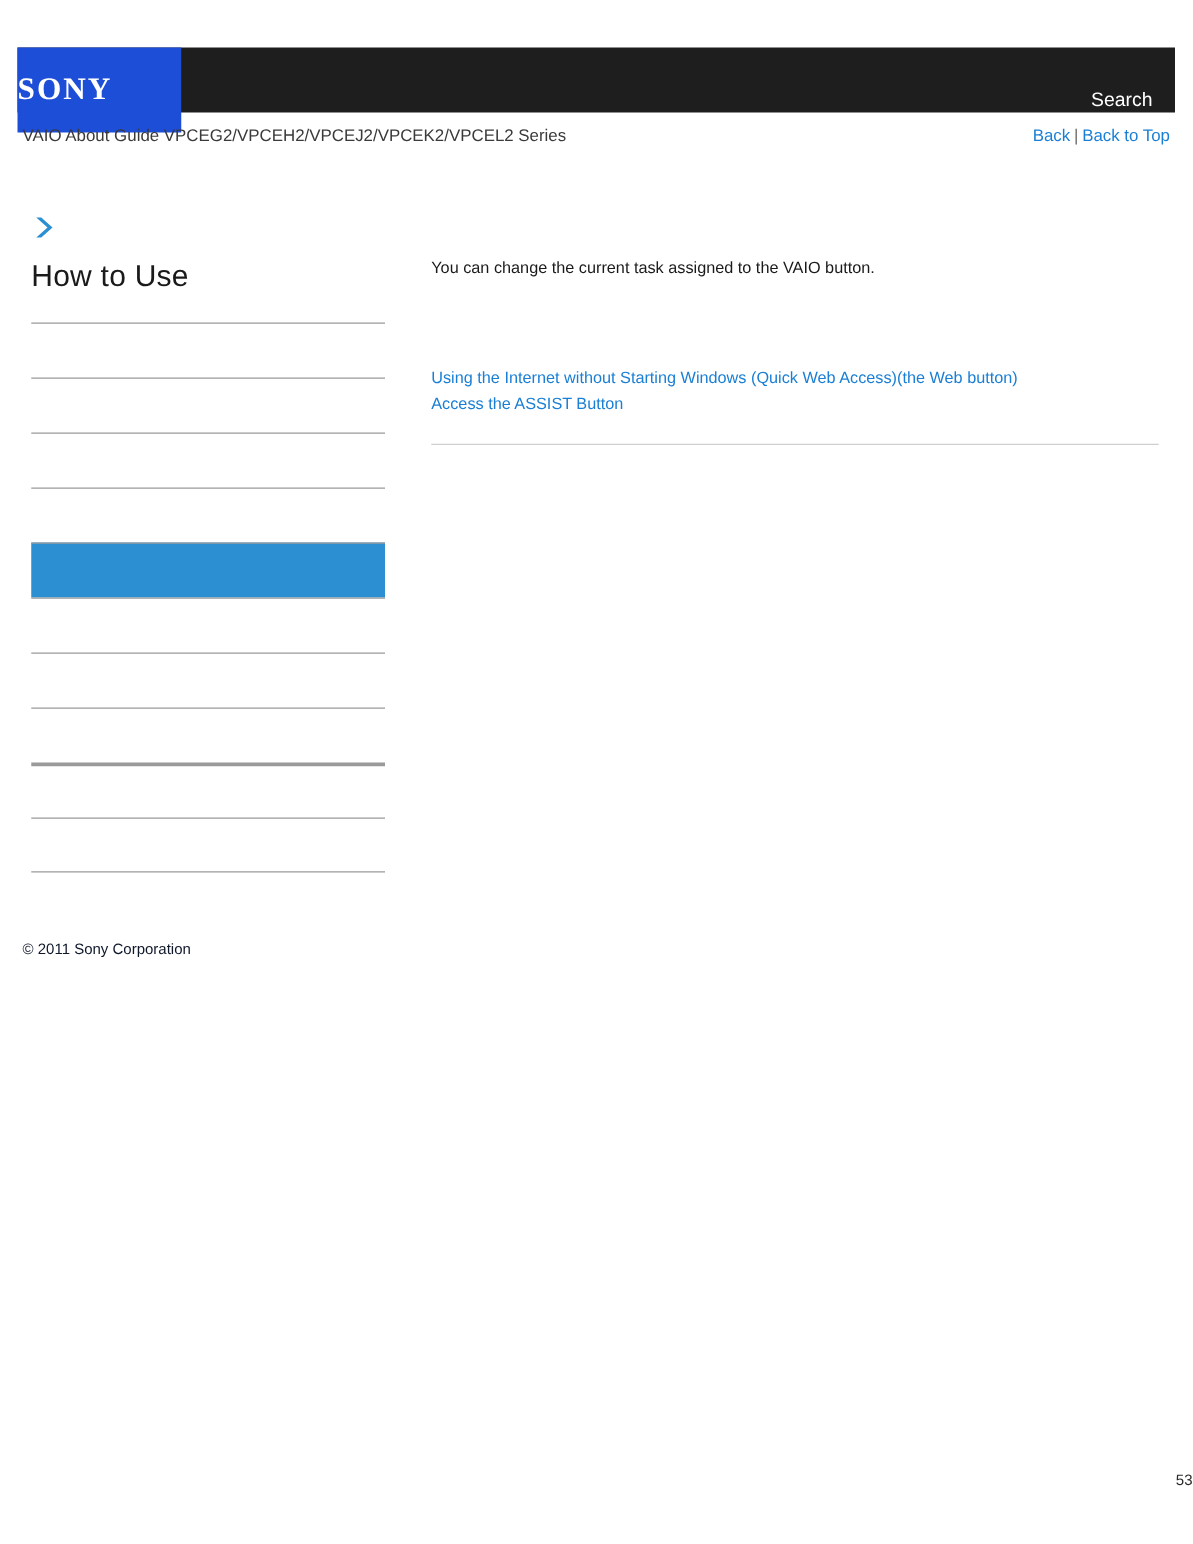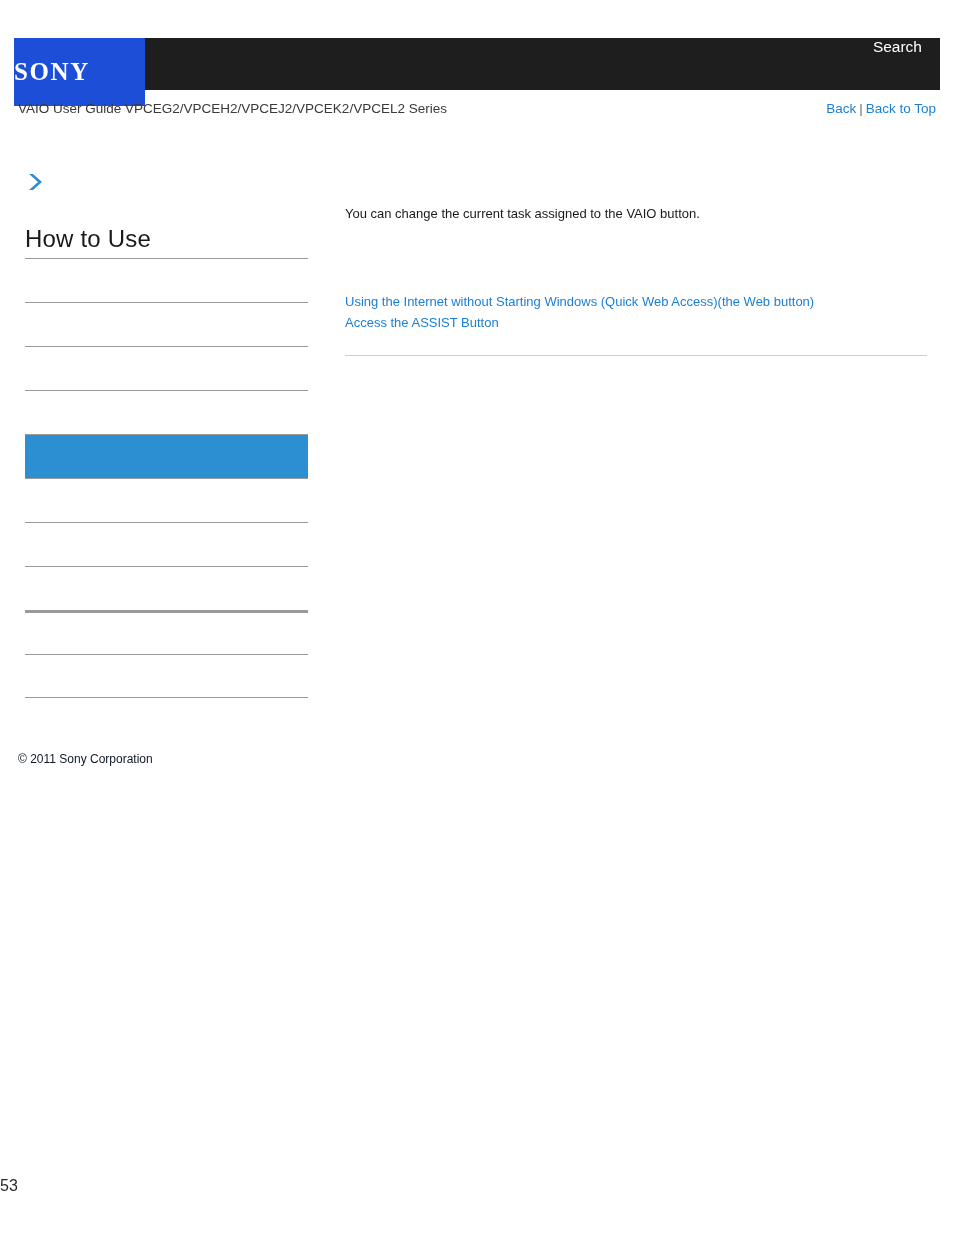--- a/index.html
+++ b/index.html
@@ -42,21 +42,21 @@
     font-size: 25px;
     font-weight: 700;
     letter-spacing: 1.6px;
   }
   .search-label {
     position: absolute;
     right: 18px;
     top: 0;
     height: 52px;
     display: flex;
-    align-items: flex-start;
+    align-items: flex-end;
     color: #ffffff;
     font-size: 15.5px;
   }
 
   
   .title-row {
     position: absolute;
     left: 18px;
     top: 101px;
     width: 918px;
@@ -96,21 +96,21 @@
   .breadcrumb-arrow {
     position: absolute;
     left: 25px;
     top: 12px;
     width: 22px;
     height: 20px;
   }
   .sidebar-heading {
     position: absolute;
     left: 25px;
-    top: 65px;
+    top: 48px;
     width: 283px;
     font-size: 24px;
     font-weight: 400;
     color: #1a1a1a;
     letter-spacing: 0.2px;
   }
   .sidebar-list {
     position: absolute;
     left: 25px;
     top: 98px;
@@ -182,39 +182,39 @@
     width: 582px;
     height: 0;
   }
 
   
   .page-number {
     position: absolute;
     left: 0;
     top: 1177px;
     width: 954px;
-    text-align: left;
-    font-size: 16px;
+    text-align: right;
+    font-size: 12px;
     color: #2a2a2a;
   }
 </style>
 </head>
 <body>
 
 <div class="header-bar">
   <div class="sony-logo-block">
     <span class="sony-wordmark">SONY</span>
   </div>
   <div class="search-label">
     <span>Search</span>
   </div>
 </div>
 
 <div class="title-row">
-  <div class="guide-title">VAIO User Guide VPCEG2/VPCEH2/VPCEJ2/VPCEK2/VPCEL2 Series</div>
+  <div class="guide-title">VAIO About Guide VPCEG2/VPCEH2/VPCEJ2/VPCEK2/VPCEL2 Series</div>
   <div class="nav-links">
     <a href="#">Back</a><span class="nav-sep">|</span><a href="#">Back to Top</a>
   </div>
 </div>
 
 <div class="sidebar">
 
   <div class="breadcrumb-arrow">
     <svg width="22" height="20" viewBox="0 0 22 20" xmlns="http://www.w3.org/2000/svg">
       <path d="M4 2 L13 10 L4 18 L8 18 L17 10 L8 2 Z" fill="#2b8fd1"></path>

